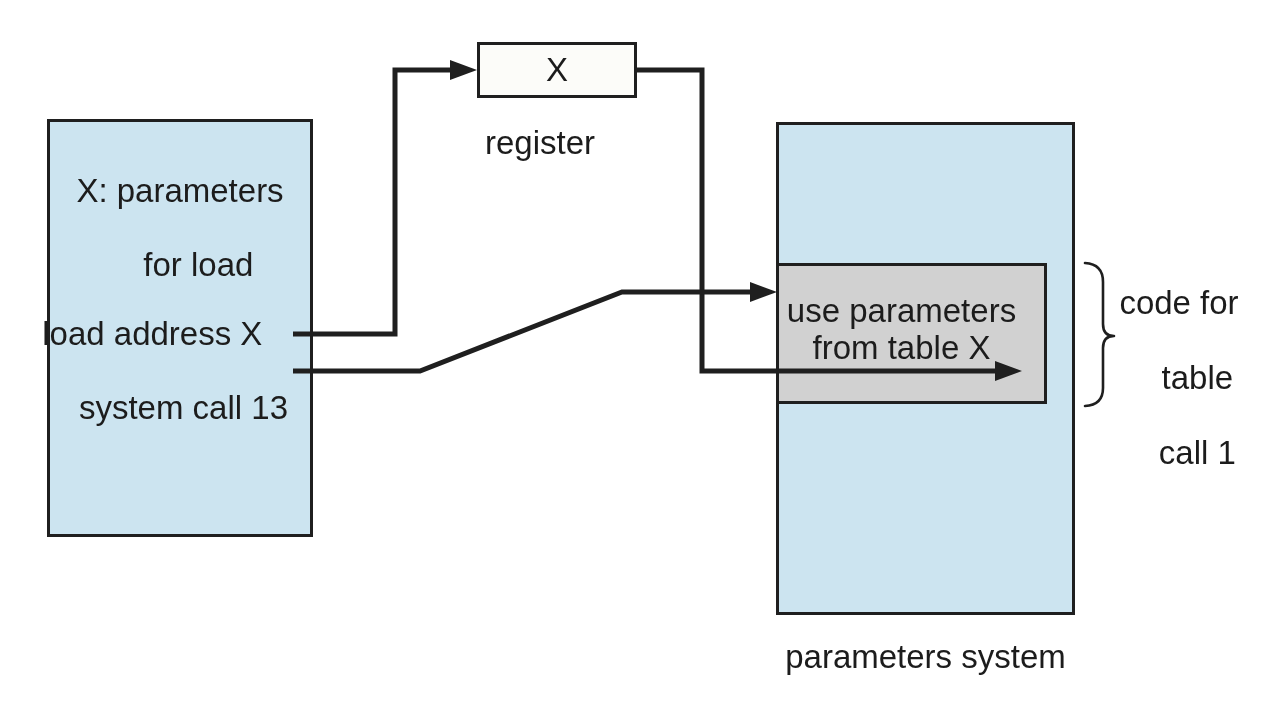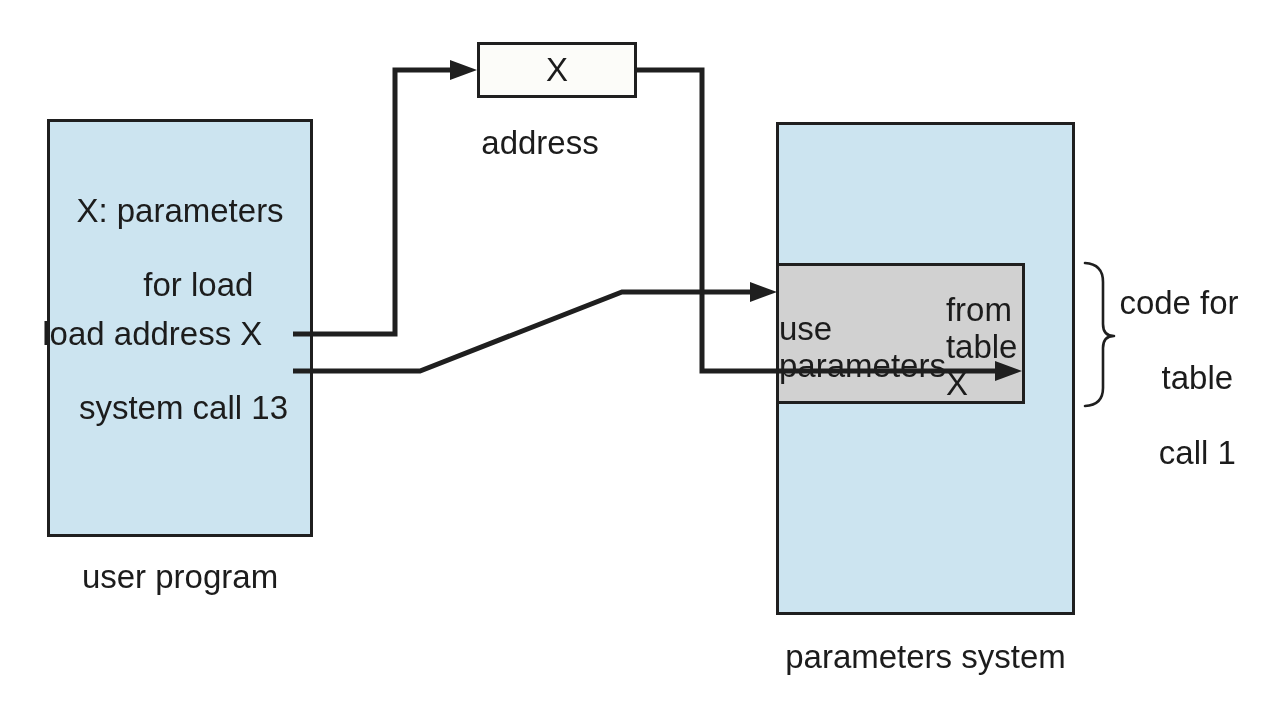--- a/index.html
+++ b/index.html
@@ -34,37 +34,37 @@
     background: var(--register-fill);
     border-width: 3px;
     display: flex; align-items: center; justify-content: center;
     font-size: 33px;
   }
 
   .os-box { left: 776px; top: 122px; width: 299px; height: 493px; }
 
   .handler-block {
     position: absolute;
-    left: 776px; top: 263px; width: 249px; height: 141px;
+    left: 776px; top: 263px; width: 271px; height: 141px;
     background: var(--handler-fill);
     border: 3px solid var(--line);
-    display: flex; flex-direction: row; align-items: center;
+    display: flex; flex-direction: column; align-items: center;
     padding-top: 26px; padding-right: 20px;
   }
 
   .txt {
     position: absolute;
     font-size: 33px;
     line-height: 37px;
     white-space: pre;
   }
   .center { text-align: center; }
   .right { text-align: right; }
 
-  .params-note   { left: 47px;  top: 192px; width: 266px; }
+  .params-note   { left: 47px;  top: 172px; width: 266px; }
   .instructions  { right: 992px; top: 315px; text-align: left; }
   .user-caption  { left: 47px;  top: 558px; width: 266px; }
   .register-caption { left: 440px; top: 124px; width: 200px; }
   .handler-line  { position: static; font-size: 33px; line-height: 37px; }
   .os-caption    { left: 776px; top: 638px; width: 299px; }
   .brace-label   { left: 1109px; top: 284px; width: 140px; line-height: 37.5px; }
 
   .connector-layer {
     position: absolute; left: 0; top: 0; width: 1280px; height: 710px;
     pointer-events: none;
@@ -80,26 +80,25 @@
 <div class="canvas">
 
   <div class="box blue-box user-program-box"></div>
 
   <div class="txt center params-note"><span>X: parameters</span><br>
     <span>for load</span></div>
 
   <div class="txt right instructions"><span>load address X</span><br>
     <span>system call 13</span></div>
 
-  <div class="txt center user-caption">user program</div>
 
   <div class="box register-box">
     <span>X</span>
   </div>
-  <div class="txt center register-caption">address</div>
+  <div class="txt center register-caption">register</div>
 
   <div class="box blue-box os-box"></div>
 
   <div class="handler-block">
     <span class="handler-line">use parameters</span>
     <span class="handler-line">from table X</span>
   </div>
 
   <div class="txt center os-caption">parameters system</div>
 

